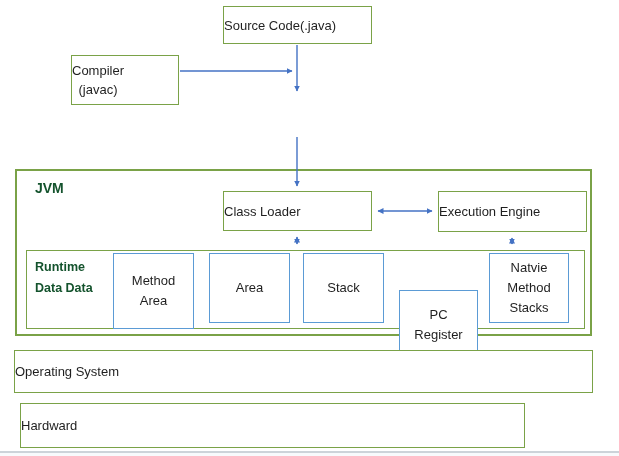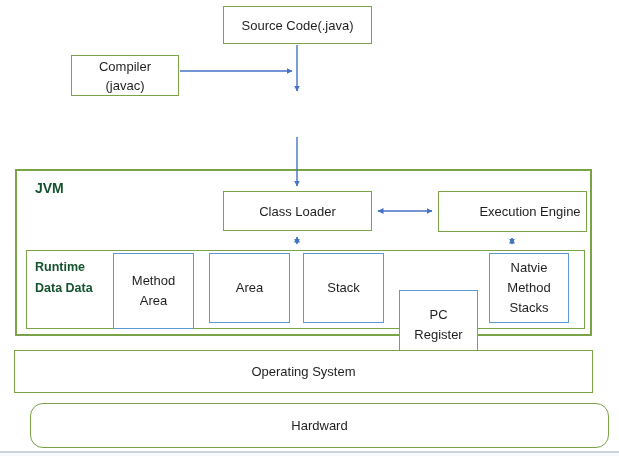--- a/index.html
+++ b/index.html
@@ -16,21 +16,21 @@
     overflow: hidden;
   }
   
   .gbox {
     position: absolute;
     background: #ffffff;
     border: 1.6px solid #7aa247;
     box-sizing: border-box;
     display: flex;
     align-items: center;
-    justify-content: center;
+    justify-content: flex-start;
     text-align: center;
     font-size: 13px;
     color: #1f1f1f;
     line-height: 19px;
   }
   
   .container-box {
     position: absolute;
     background: transparent;
     border: 2px solid #7aa247;
@@ -101,37 +101,37 @@
 </style>
 </head>
 <body>
 
 <div class="canvas">
 
   <div class="gbox" style="left:223px; top:6px; width:149px; height:38px;">
     <span class="label-span">Source Code(.java)</span>
   </div>
 
-  <div class="gbox" style="left:71px; top:55px; width:108px; height:41px;">
+  <div class="gbox" style="left:71px; top:55px; width:108px; height:50px;">
     <span>
       <span class="compiler-line">Compiler</span>
       <span class="compiler-line">(javac)</span>
     </span>
   </div>
 
 
   <div class="container-box" style="left:15px; top:169px; width:577px; height:167px;">
     <span class="red-label jvm-label">JVM</span>
   </div>
 
   <div class="gbox" style="left:223px; top:191px; width:149px; height:40px;">
     <span class="label-span">Class Loader</span>
   </div>
 
-  <div class="gbox" style="left:438px; top:191px; width:149px; height:41px;padding-left:35px;">
+  <div class="gbox" style="left:438px; top:191px; width:149px; height:41px;">
     <span class="label-span">Execution Engine</span>
   </div>
 
   <div class="container-box rda-box" style="left:26px; top:250px; width:559px; height:79px;">
     <span class="red-label rda-label">Runtime Data Data</span>
   </div>
 
   <div class="bbox" style="left:113px; top:253px; width:81px; height:76px;">
     <span class="label-span">Method Area</span>
   </div>
@@ -149,21 +149,21 @@
   </div>
 
   <div class="bbox" style="left:489px; top:253px; width:80px; height:70px;">
     <span class="label-span">Natvie Method Stacks</span>
   </div>
 
   <div class="gbox" style="left:14px; top:350px; width:579px; height:43px;">
     <span class="label-span">Operating System</span>
   </div>
 
-  <div class="gbox" style="left:30px; top:403px; width:579px; height:45px;border-radius:13px;">
+  <div class="gbox" style="left:20px; top:403px; width:505px; height:45px;">
     <span class="label-span">Hardward</span>
   </div>
 
   <svg class="arrows" viewBox="0 0 619 456" xmlns="http://www.w3.org/2000/svg">
     <defs>
       <marker id="ah" markerWidth="7" markerHeight="7" refX="5.5" refY="3" orient="auto" markerUnits="userSpaceOnUse">
         <path d="M0,0 L6,3 L0,6 Z" fill="#4472c4"></path>
       </marker>
       <marker id="ahr" markerWidth="7" markerHeight="7" refX="5.5" refY="3" orient="auto-start-reverse" markerUnits="userSpaceOnUse">
         <path d="M0,0 L6,3 L0,6 Z" fill="#4472c4"></path>

